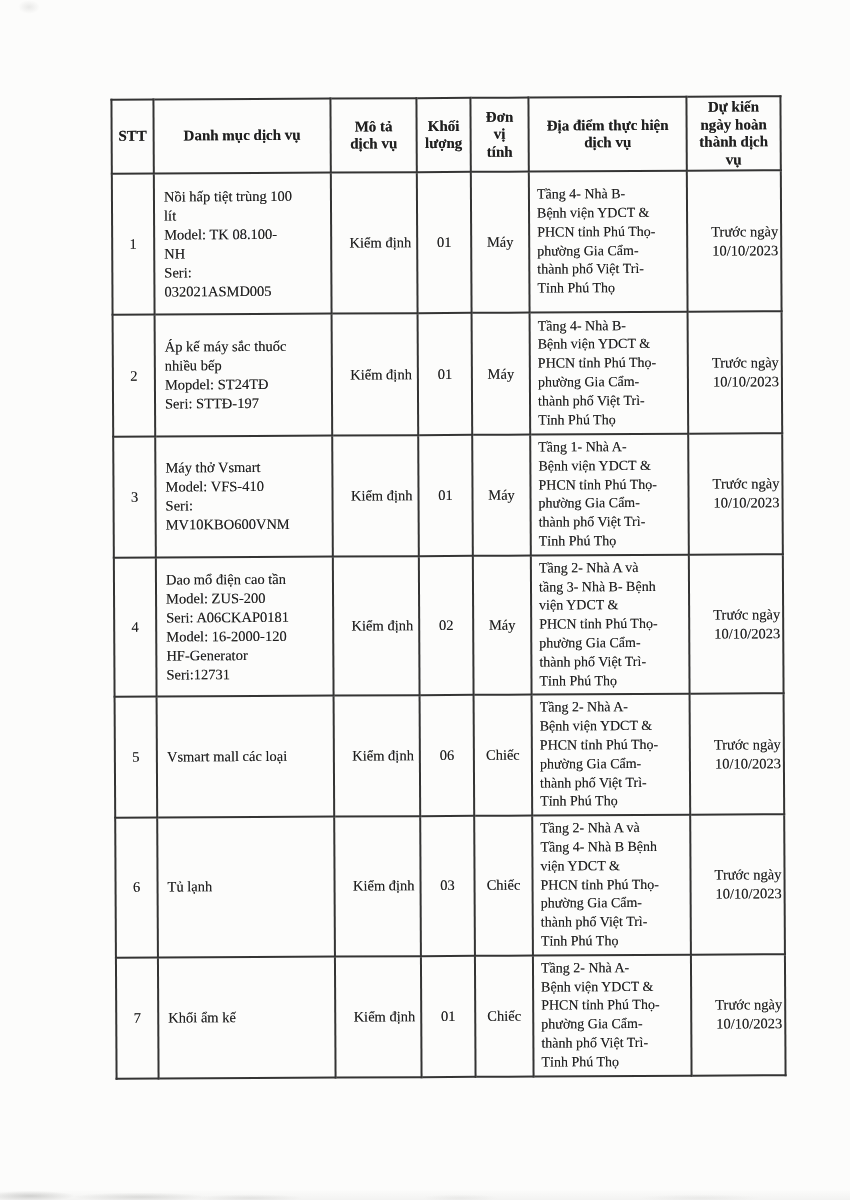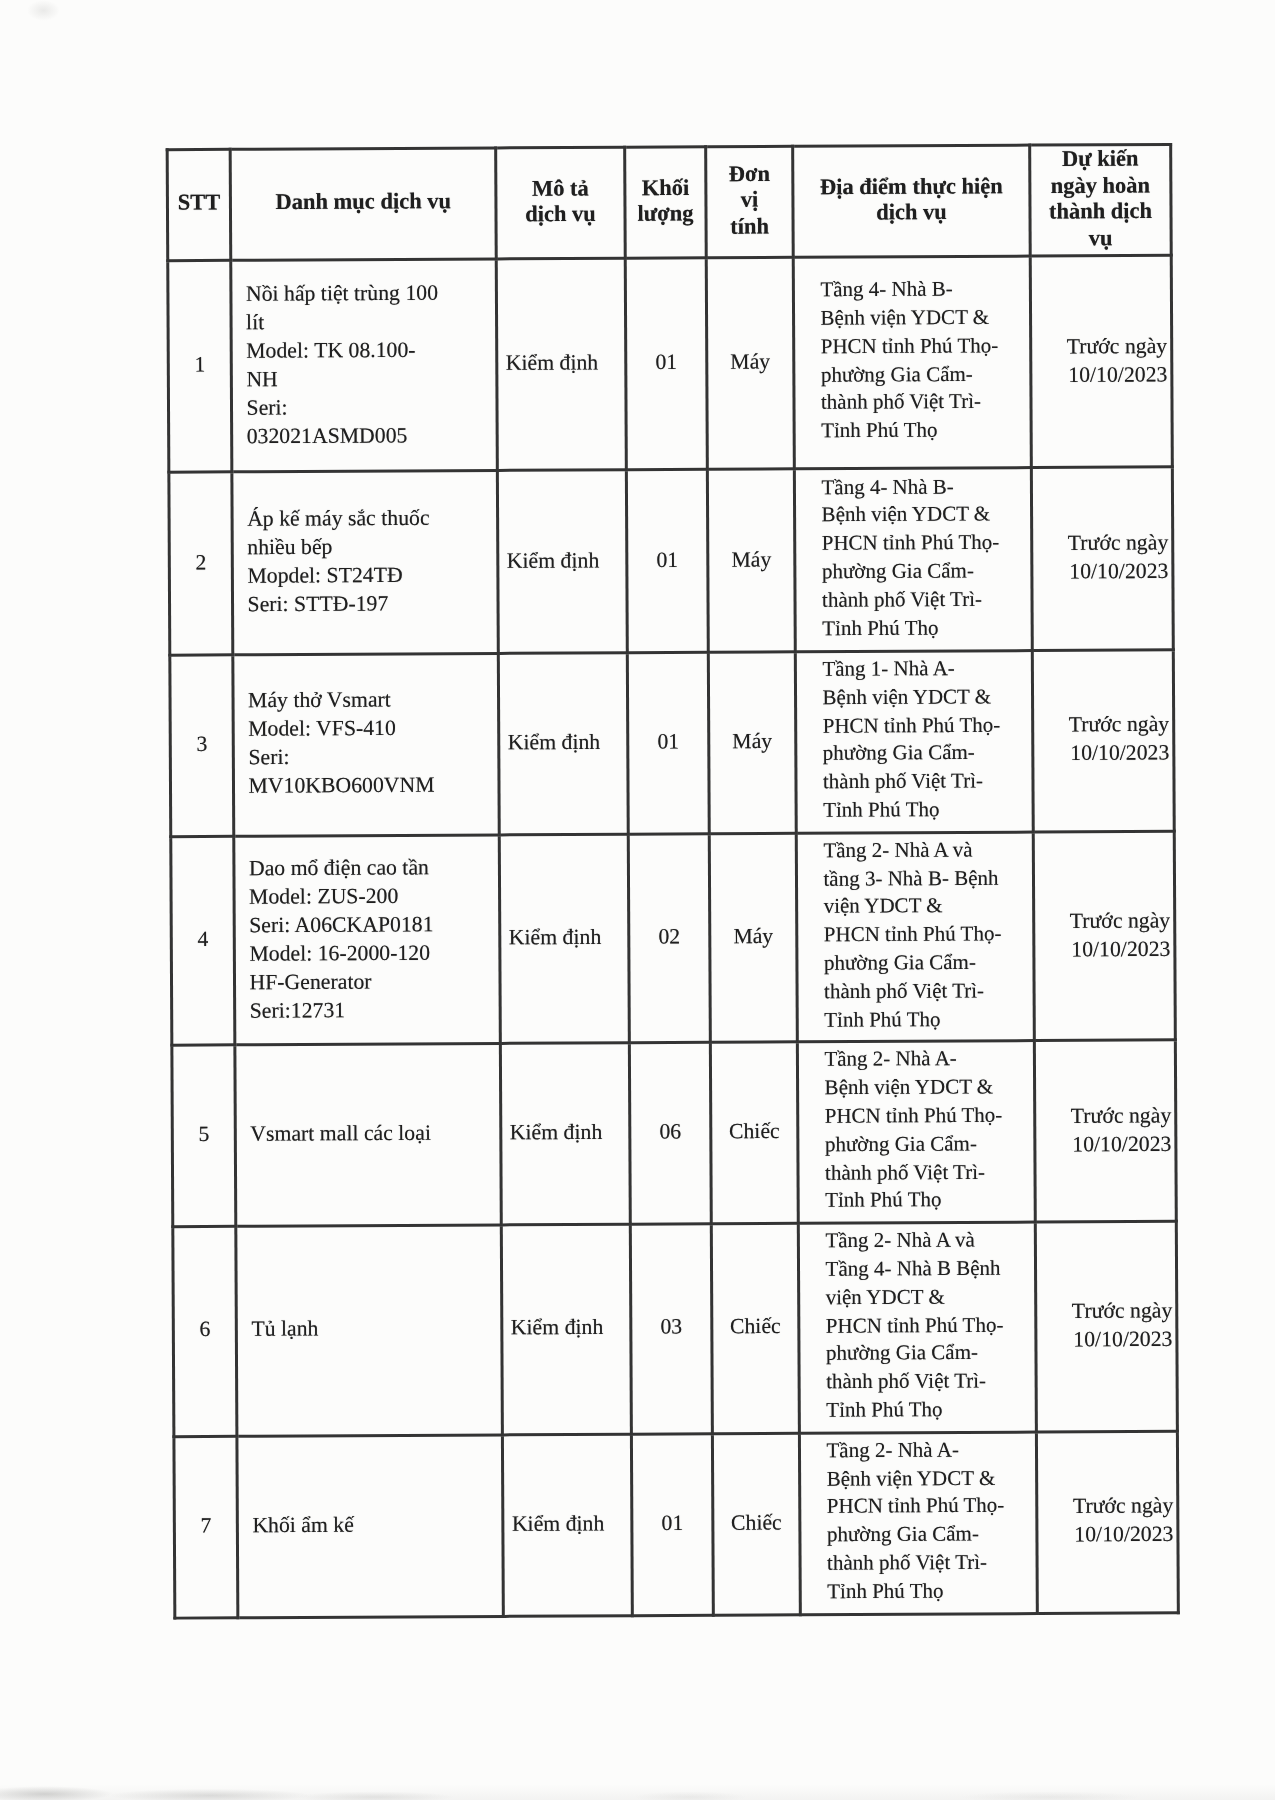--- a/index.html
+++ b/index.html
@@ -44,24 +44,24 @@
     text-shadow: 0 0 0.5px rgba(25,25,25,0.65);
   }
   .service-table td {
     font-size: 14.5px;
     line-height: 19px;
     padding: 3px 5px;
     text-shadow: 0 0 0.5px rgba(25,25,25,0.55);
   }
   td.c-stt   { text-align: center; }
   td.c-danh  { text-align: left; padding-left: 9px; padding-right: 16px; }
-  td.c-mota  { text-align: left; }
+  td.c-mota  { text-align: right; }
   td.c-khoi  { text-align: center; }
   td.c-donvi { text-align: center; margin-top: 28px; }
-  td.c-dia   { text-align: left; padding-left: 17px; padding-right: 2px; font-size: 14px; line-height: 18.8px; }
+  td.c-dia   { text-align: left; padding-left: 7px; padding-right: 2px; font-size: 14px; line-height: 18.8px; }
   td.c-dukien{ text-align: right; padding-left: 6px; padding-right: 2px; }
 
   
   .smudge-top-left {
     position: absolute;
     left: 18px; top: 0px;
     width: 22px; height: 14px;
     border-radius: 50%;
     background: radial-gradient(ellipse at center, rgba(150,150,148,0.18), rgba(150,150,148,0) 70%);
   }

